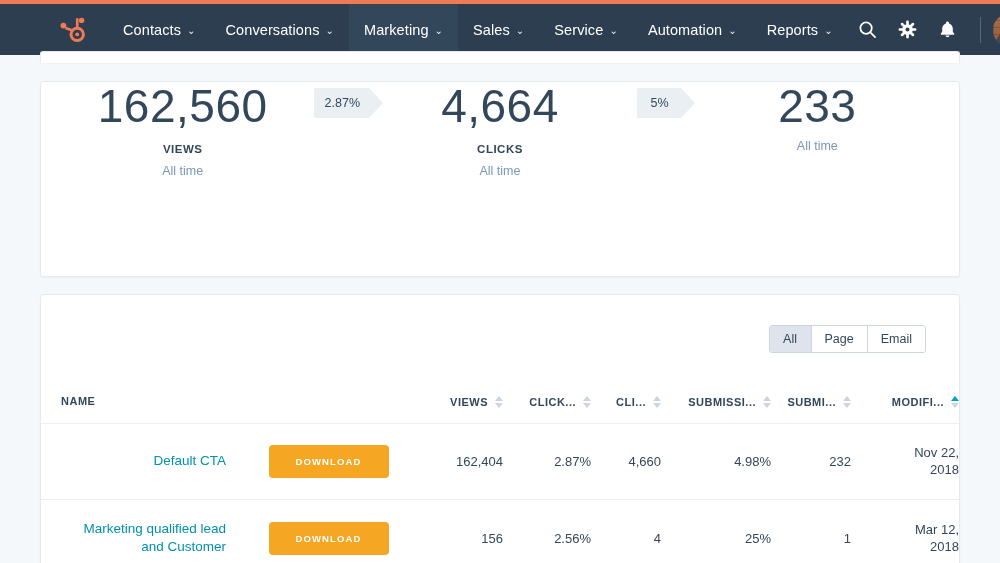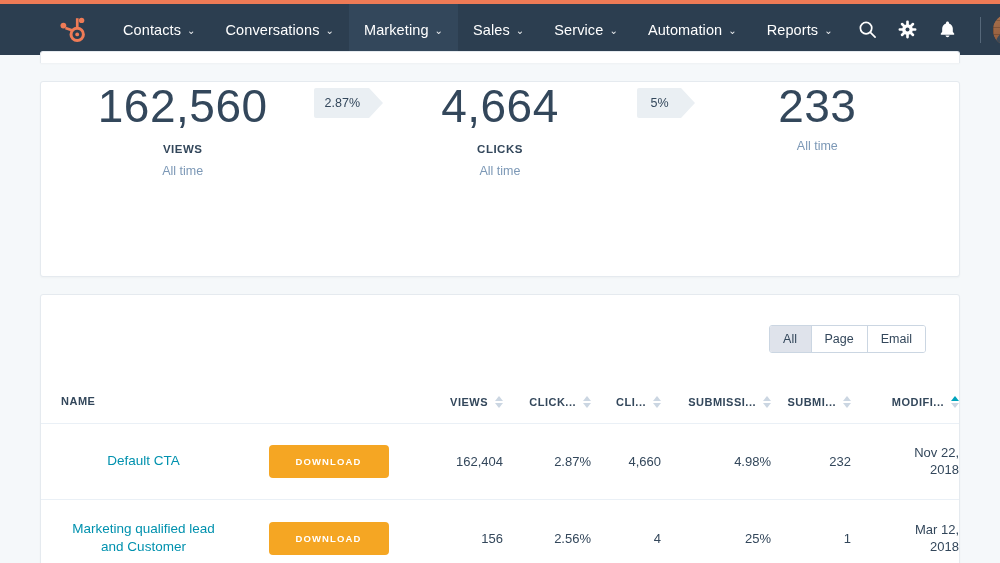--- a/index.html
+++ b/index.html
@@ -302,21 +302,21 @@
     font-size: 13px;
     color: #33475b;
     text-align: right;
     padding: 20px 0;
     border-bottom: 1px solid #eaf0f6;
     vertical-align: middle;
   }
   .cta-table tr:last-child td { border-bottom: none; }
 
   td.col-name {
-    text-align: center;
+    text-align: right;
     padding-left: 20px;
     padding-right: 10px;
   }
   .cta-link {
     color: #0091ae;
     font-size: 13.5px;
     line-height: 1.35;
     text-decoration: none;
     cursor: pointer;
     display: inline-block;

